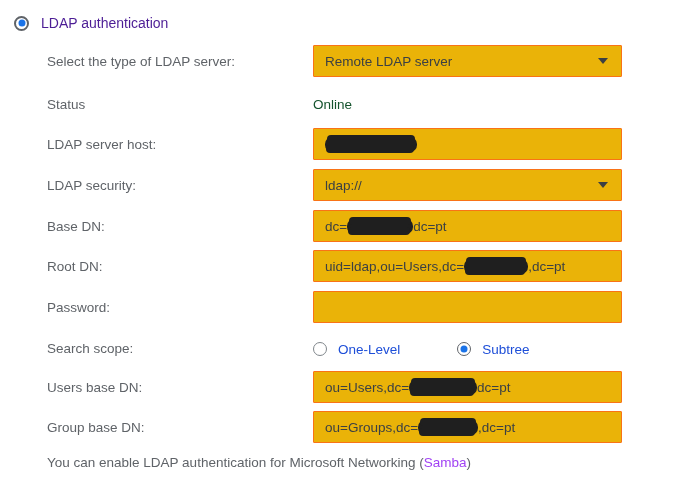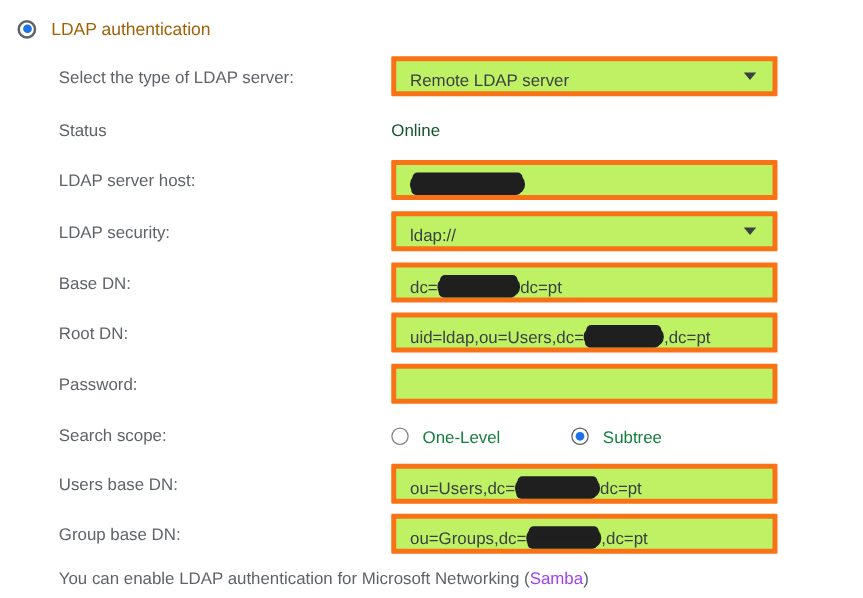--- a/index.html
+++ b/index.html
@@ -54,21 +54,21 @@
     top: 50%;
     width: 7px;
     height: 7px;
     border-radius: 50%;
     background: #1a73e8;
     transform: translate(-50%, -50%);
   }
   .section-radio-label {
     margin-left: 12px;
     font-size: 14px;
-    color: #a16207;
+    color: #4c1d95;
     white-space: nowrap;
   }
 
   
   .row {
     position: absolute;
     left: 0;
     width: 690px;
     height: 34px;
     padding-left: 12px;
@@ -92,22 +92,22 @@
   }
 
   
   .field {
     position: absolute;
     left: 0;
     top: 0;
     width: 309px;
     height: 32px;
     box-sizing: border-box;
-    border: 4px solid #f97316;
-    background: #bef264;
+    border: 1px solid #f97316;
+    background: #eab308;
     border-radius: 1px;
     text-align: center;
   }
   .field-text {
     position: absolute;
     left: 11px;
     top: 0;
     height: 32px;
     line-height: 32px;
     font-size: 13.5px;
@@ -187,21 +187,21 @@
     width: 14px;
     height: 14px;
     border: 1.5px solid #80868b;
   }
   .radio-opt .radio.checked {
     border-color: #5f6368;
   }
   .radio-opt-label {
     margin-left: 11px;
     font-size: 13.5px;
-    color: #15803d;
+    color: #1d4ed8;
     white-space: nowrap;
   }
 
   
   .footer-note {
     position: absolute;
     left: 47px;
     top: 455px;
     font-size: 13.5px;
     color: #5f6368;

